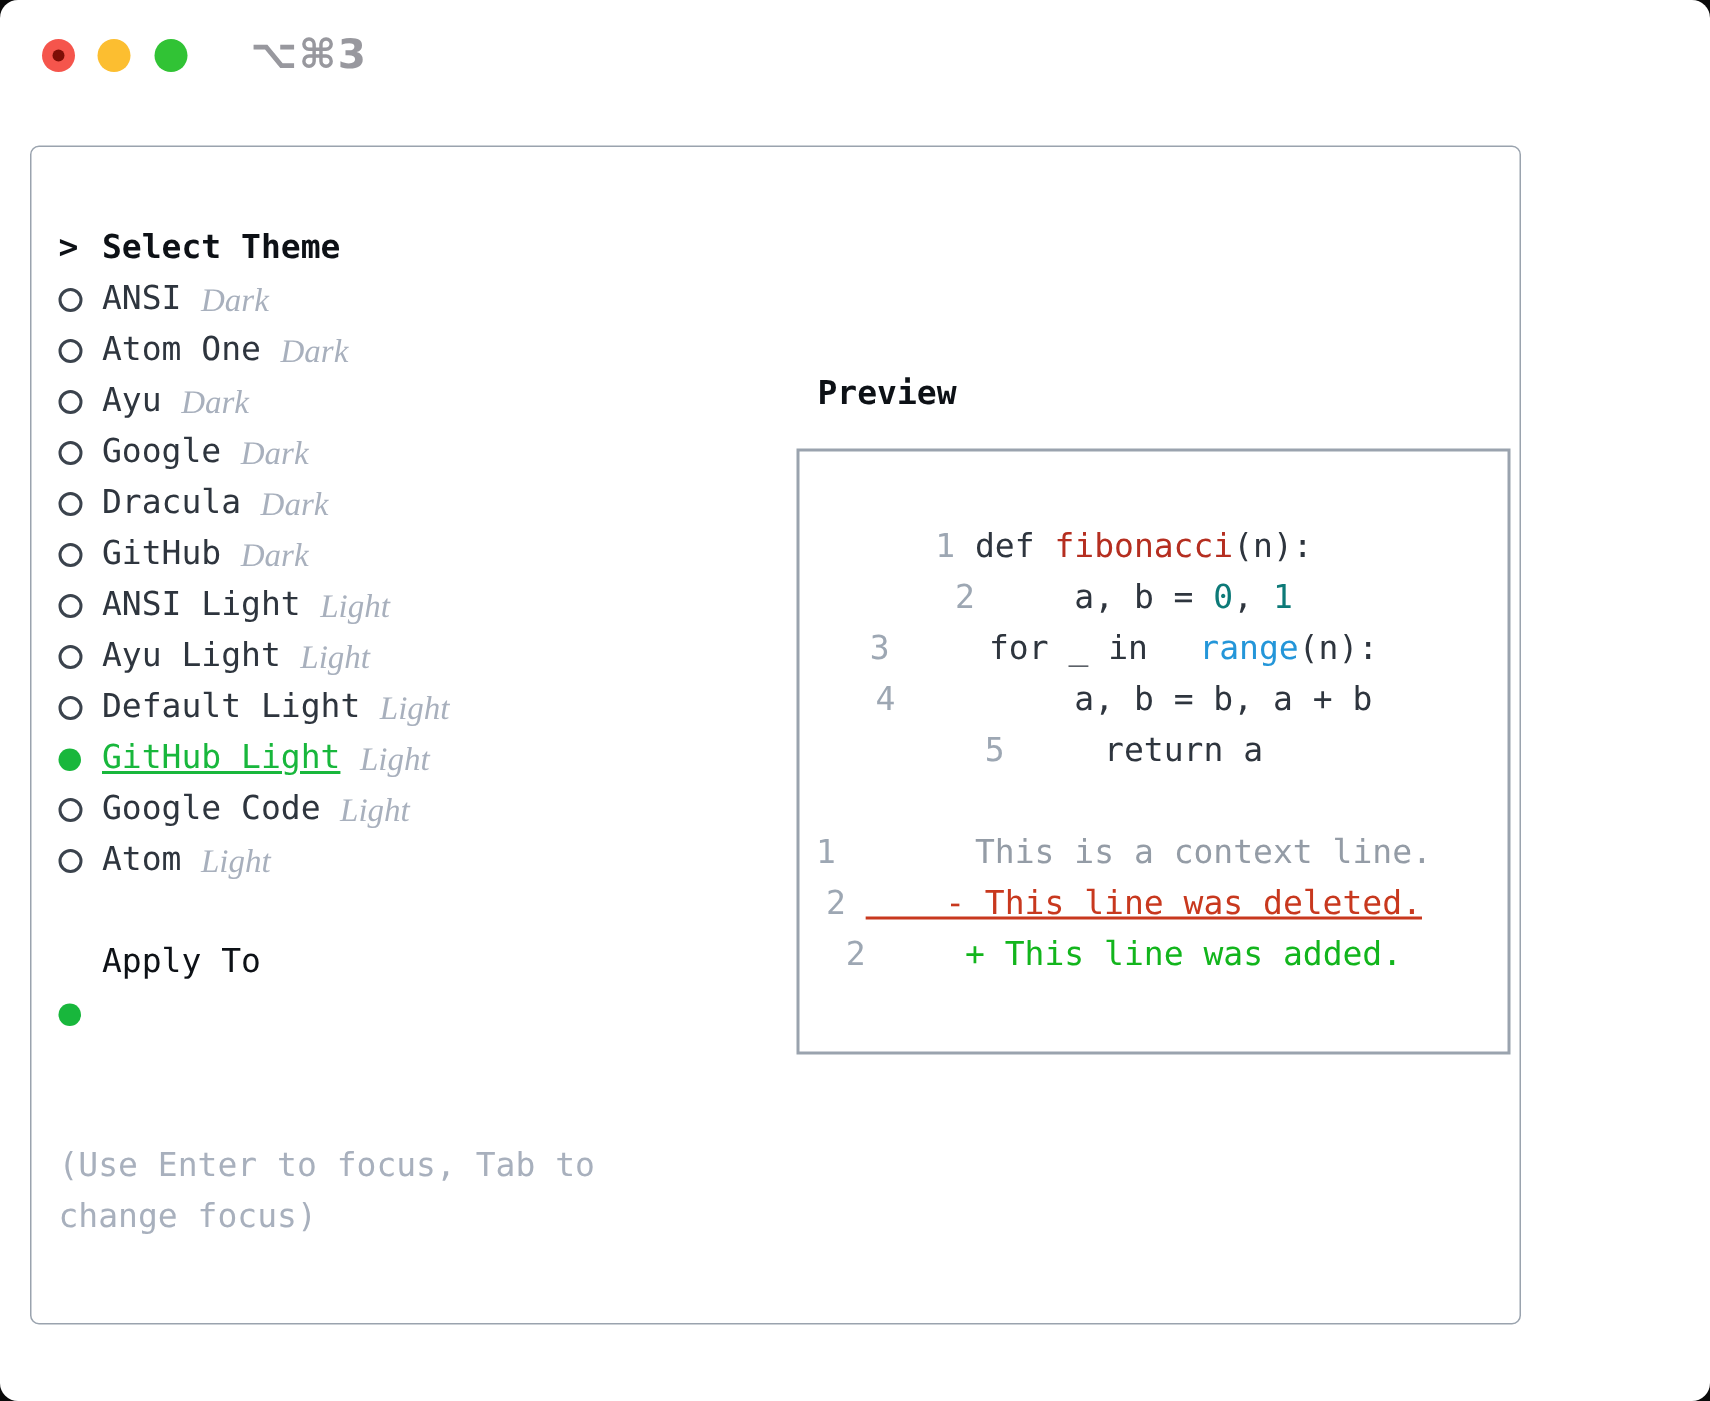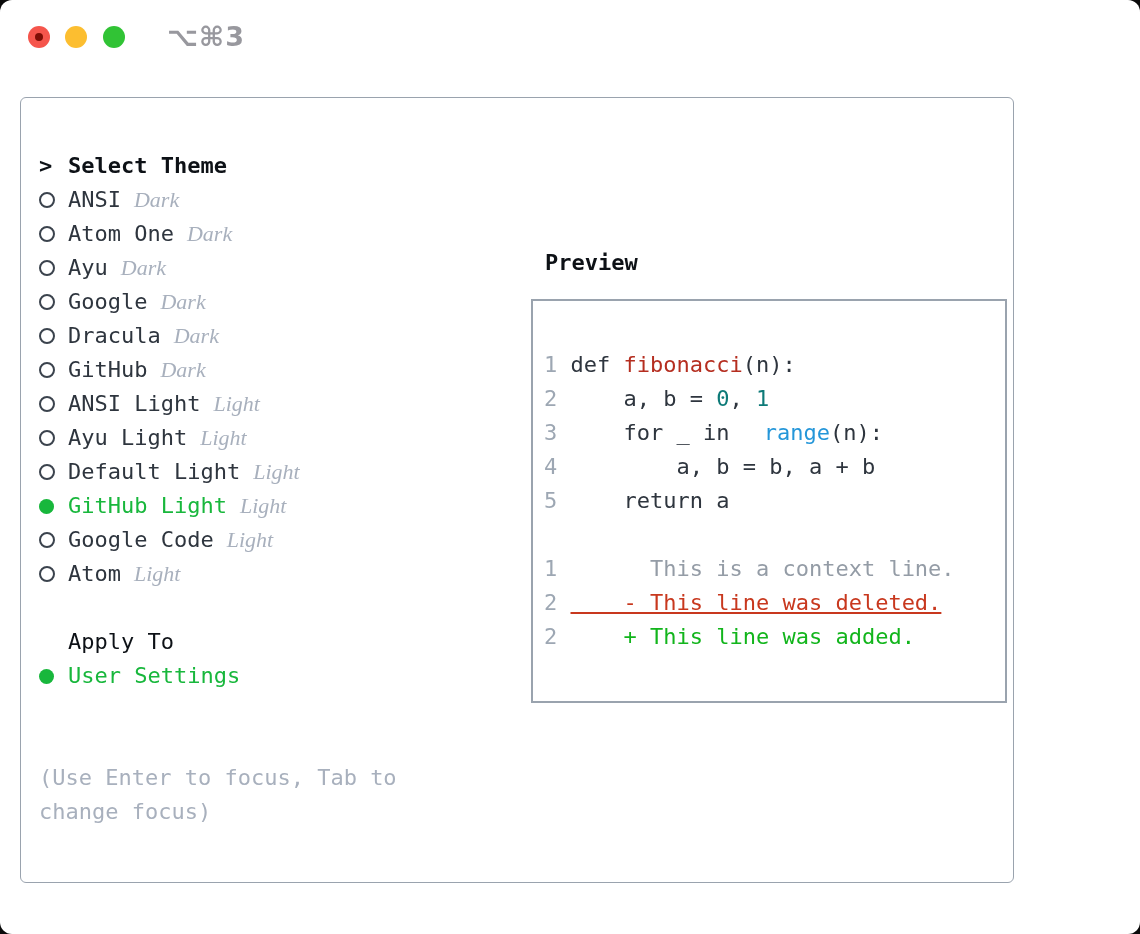--- a/index.html
+++ b/index.html
@@ -32,39 +32,39 @@
     position:absolute;left:20px;top:97px;width:992px;height:784px;
     border:1.5px solid var(--border);border-radius:6px;background:#fff;
   }
   .row{height:34px;line-height:34px;font-size:22px;color:var(--text);white-space:pre;display:flex;align-items:center;}
   .marker{display:inline-flex;width:29px;flex:0 0 29px;align-items:center;}
   .circle{width:12px;height:12px;border:2px solid var(--circle);border-radius:50%;box-sizing:content-box;}
   .circle.sel{width:15px;height:15px;border:none;background:var(--accent-green);}
   .prompt{font-weight:bold;color:var(--header);}
   .hdr{font-weight:bold;color:var(--header);}
   .name{}
-  .name.sel{color:var(--accent-green);}
+  .name.sel{color:var(--accent-green);text-decoration:underline;}
   .variant{margin-left:13px;color:var(--muted);font-style:italic;font-family:Liberation Serif, serif;}
   .left-col{position:absolute;left:18px;top:51px;}
   .apply-col{position:absolute;left:18px;top:527px;}
   .apply-title{color:var(--header);text-align:center;}
   .hint{
     position:absolute;left:18px;top:663px;width:440px;
     font-size:22px;line-height:34px;color:var(--muted);white-space:pre;
   }
   
   .preview-title{
     position:absolute;left:524px;top:148px;height:34px;line-height:34px;
     font-size:22px;font-weight:bold;color:var(--header);
   }
   .preview-box{
     position:absolute;left:510px;top:201px;width:476px;height:404px;
     border:2px solid var(--border);box-sizing:border-box;background:#fff;
   }
-  .code{position:absolute;left:11px;top:47px;}
+  .code{position:absolute;left:11px;top:47px;text-align:center;}
   .cline{height:34px;line-height:34px;font-size:22px;white-space:pre;}
   .lineno{color:var(--lineno);}
   .tk-plain{color:var(--text);}
   .tk-fn{color:var(--fn-red);}
   .tk-num{color:var(--num-teal);}
   .tk-call{color:var(--call-blue);margin-left:21px;}
   .tk-context{color:var(--ctx-gray);}
   .tk-deleted{color:var(--diff-del);text-decoration:underline;}
   .tk-added{color:var(--diff-add);}
 </style>
@@ -101,21 +101,21 @@
         <div class="row"><span class="marker"><span class="circle"></span></span><span class="name">Google Code</span><span class="variant">Light</span></div>
         <div class="row"><span class="marker"><span class="circle"></span></span><span class="name">Atom</span><span class="variant">Light</span></div>
       </div>
 
     <div class="apply-col">
       <div class="row">
         <span class="marker"></span>
         <span class="apply-title">Apply To</span>
       </div>
 
-    <div class="row"><span class="marker"><span class="circle sel"></span></span><span class="name sel">User Settings</span></div>
+    <div class="row"><span class="marker"><span class="circle sel"></span></span></div>
       </div>
 
     <div class="hint"><div>(Use Enter to focus, Tab to</div><div>change focus)</div></div>
 
     <div class="preview-title">Preview</div>
     <div class="preview-box">
       <div class="code">
           <div class="cline"><span class="lineno">1 </span><span class="tk-plain">def </span><span class="tk-fn">fibonacci</span><span class="tk-plain">(n):</span></div>
           <div class="cline"><span class="lineno">2 </span><span class="tk-plain">    a, b = </span><span class="tk-num">0</span><span class="tk-plain">, </span><span class="tk-num">1</span></div>
           <div class="cline"><span class="lineno">3 </span><span class="tk-plain">    for _ in </span><span class="tk-call">range</span><span class="tk-plain">(n):</span></div>

